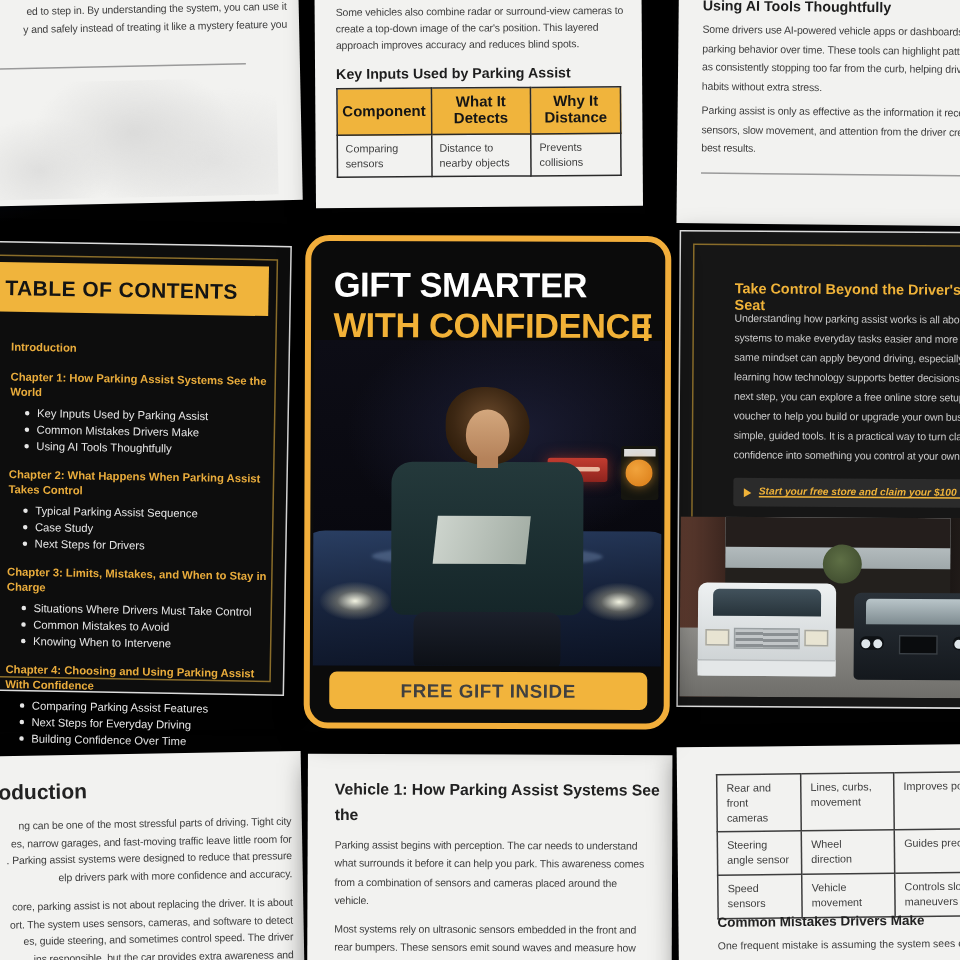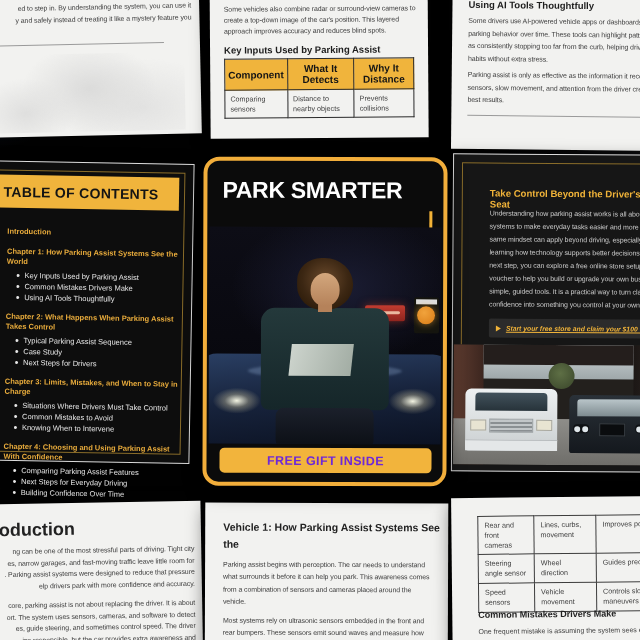--- a/index.html
+++ b/index.html
@@ -92,21 +92,21 @@
   .ph-person .face{position:absolute;top:15px;left:50%;transform:translateX(-50%);width:29px;height:33px;
     border-radius:50% 50% 46% 46%;background:linear-gradient(#d3a77d,#b5825a);}
   .ph-person .neck{position:absolute;top:44px;left:50%;transform:translateX(-50%);width:14px;height:10px;background:#b5825a;}
   .ph-person .shirt{position:absolute;top:50px;left:50%;transform:translateX(-50%);width:128px;height:102px;
     border-radius:14px 14px 8px 8px;background:linear-gradient(#24393b,#152629);}
   .ph-person .print{position:absolute;top:86px;left:50%;transform:translateX(-56%) skew(-6deg);width:62px;height:32px;
     background:linear-gradient(100deg,#dce2da 0%,#aeb8ae 100%);opacity:.92;}
   .ph-person .pants{position:absolute;top:150px;left:50%;transform:translateX(-50%);width:98px;height:40px;
     border-radius:8px;background:linear-gradient(#1b202b,#0b0e14);}
   .cover-badge{position:absolute;left:13px;right:11px;bottom:9px;height:25px;background:#F2B43C;border-radius:5px;
-    display:flex;align-items:center;justify-content:center;font-weight:700;font-size:12.5px;color:#6d28d9;letter-spacing:.4px;}
+    display:flex;align-items:center;justify-content:center;font-weight:700;font-size:12.5px;color:#404040;letter-spacing:.4px;}
 
   
   #p-offer{left:452px;top:154px;width:208px;height:316px;transform:rotate(.4deg);background:#161616;border:1px solid #dcdcdc;}
   #p-offer .of-h{position:absolute;left:36px;top:33px;font-size:9.6px;font-weight:bold;color:#F0B339;}
   #p-offer .of-lines{position:absolute;left:36px;top:52px;line-height:13px;color:#c9c9c9;}
   #p-offer .of-cta{position:absolute;left:36px;right:13px;top:164px;height:19px;background:#2b2b2b;border-radius:2px;
     display:flex;align-items:center;gap:5px;padding:0 7px;overflow:hidden;}
   .cta-arrow{width:0;height:0;border-top:3px solid transparent;border-bottom:3px solid transparent;border-left:5px solid #F0B339;flex:none;}
   .of-cta .cta-text{font-size:6.8px;font-weight:bold;font-style:italic;color:#F0B339;text-decoration:underline;white-space:nowrap;}
   #p-offer .of-photo{position:absolute;left:1px;right:1px;top:190px;bottom:6px;overflow:hidden;background:#23201d;}
@@ -127,21 +127,21 @@
     background:linear-gradient(#2a3138,#14181d);}
   .car-d .win{position:absolute;left:8px;right:8px;top:4px;height:17px;background:linear-gradient(#b9c5c9,#7e8b90);border-radius:3px 3px 0 0;}
   .car-d .grille{position:absolute;left:30px;right:30px;top:28px;height:11px;background:#0a0c0e;border:1px solid #3a4046;}
   .car-d .hlamp{position:absolute;top:29px;width:16px;height:9px;background:#0e1114;border-radius:4px;}
   .car-d .hlamp:before,.car-d .hlamp:after{content:"";position:absolute;top:1.5px;width:6px;height:6px;border-radius:50%;background:#dfe6ea;}
   .car-d .hlamp:before{left:1px;} .car-d .hlamp:after{right:1px;}
   .car-d .hlamp.l{left:4px;} .car-d .hlamp.r{right:4px;}
 
   
   #p-bl{left:-64px;top:503px;width:266px;height:180px;transform:rotate(-1deg);}
-  #p-bl .bl-h{position:absolute;left:64px;top:16px;font-size:18px;font-weight:800;color:#222;}
+  #p-bl .bl-h{position:absolute;left:64px;top:16px;font-size:14px;font-weight:800;color:#222;}
   #p-bl .p1{position:absolute;right:7px;top:42px;text-align:right;line-height:11.7px;}
   #p-bl .p2{position:absolute;right:7px;top:96px;text-align:right;line-height:11.7px;}
 
   
   #p-bc{left:205px;top:503px;width:243px;height:175px;transform:rotate(.2deg);}
   #p-bc .bc-h{position:absolute;left:18px;top:16px;font-size:10.5px;font-weight:800;color:#222;line-height:17px;}
   #p-bc .p1{position:absolute;left:18px;top:56px;line-height:12.3px;}
   #p-bc .p2{position:absolute;left:18px;top:112px;line-height:12.3px;}
 
   
@@ -286,21 +286,22 @@
           <span class="dot"></span>
           <span>Building Confidence Over Time</span>
         </div>
         </div>
     </div>
     </div>
 </div>
 
 <div class="page" id="p-cover">
   <div class="cover-title">
-    <div class="t1">PARK SMARTER</div>
+    <div class="t1">GIFT SMARTER</div>
+    <div class="t2">WITH CONFIDENCE</div>
   </div>
   <div class="cover-vline"></div>
   <div class="cover-photo">
     <div class="ph-dome"></div>
     <div class="ph-sign-red"></div>
     <div class="ph-sign-orange">
       <div class="bar"></div>
       <div class="ball"></div>
     </div>
     <div class="ph-car">

